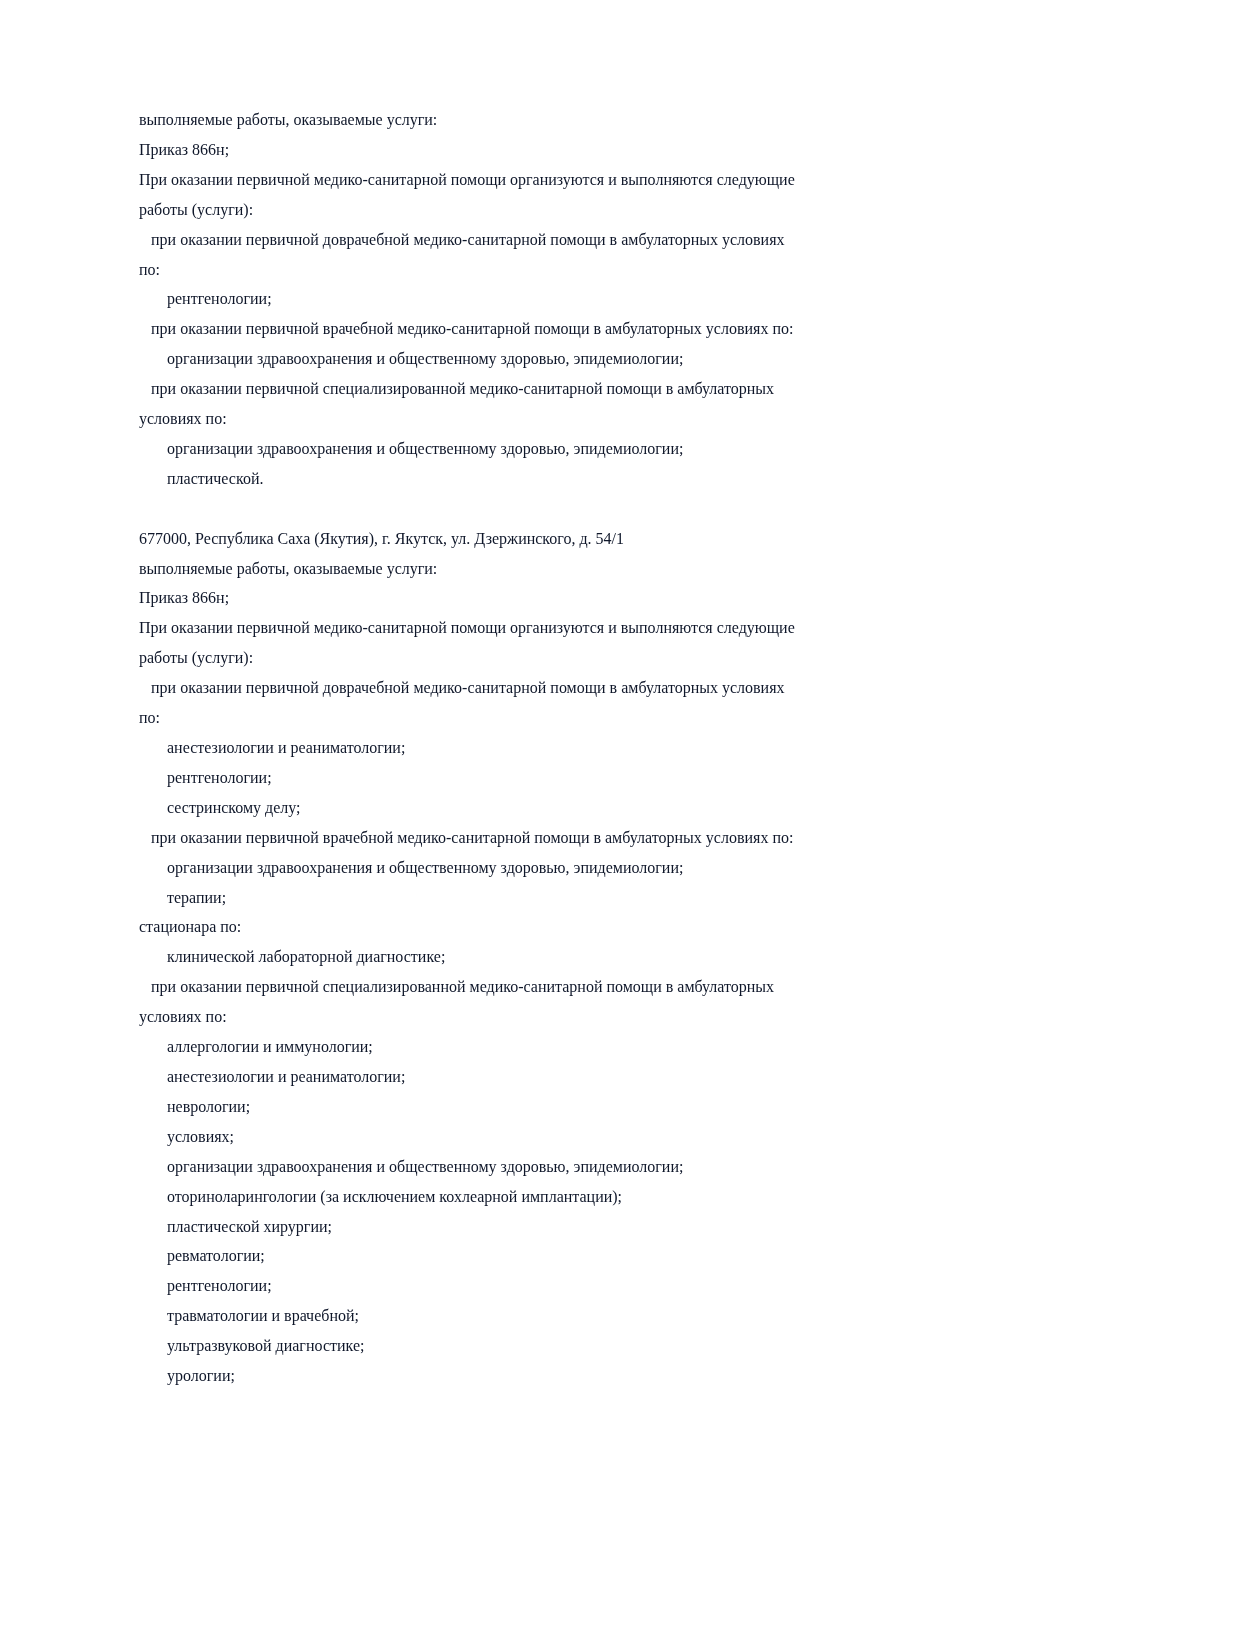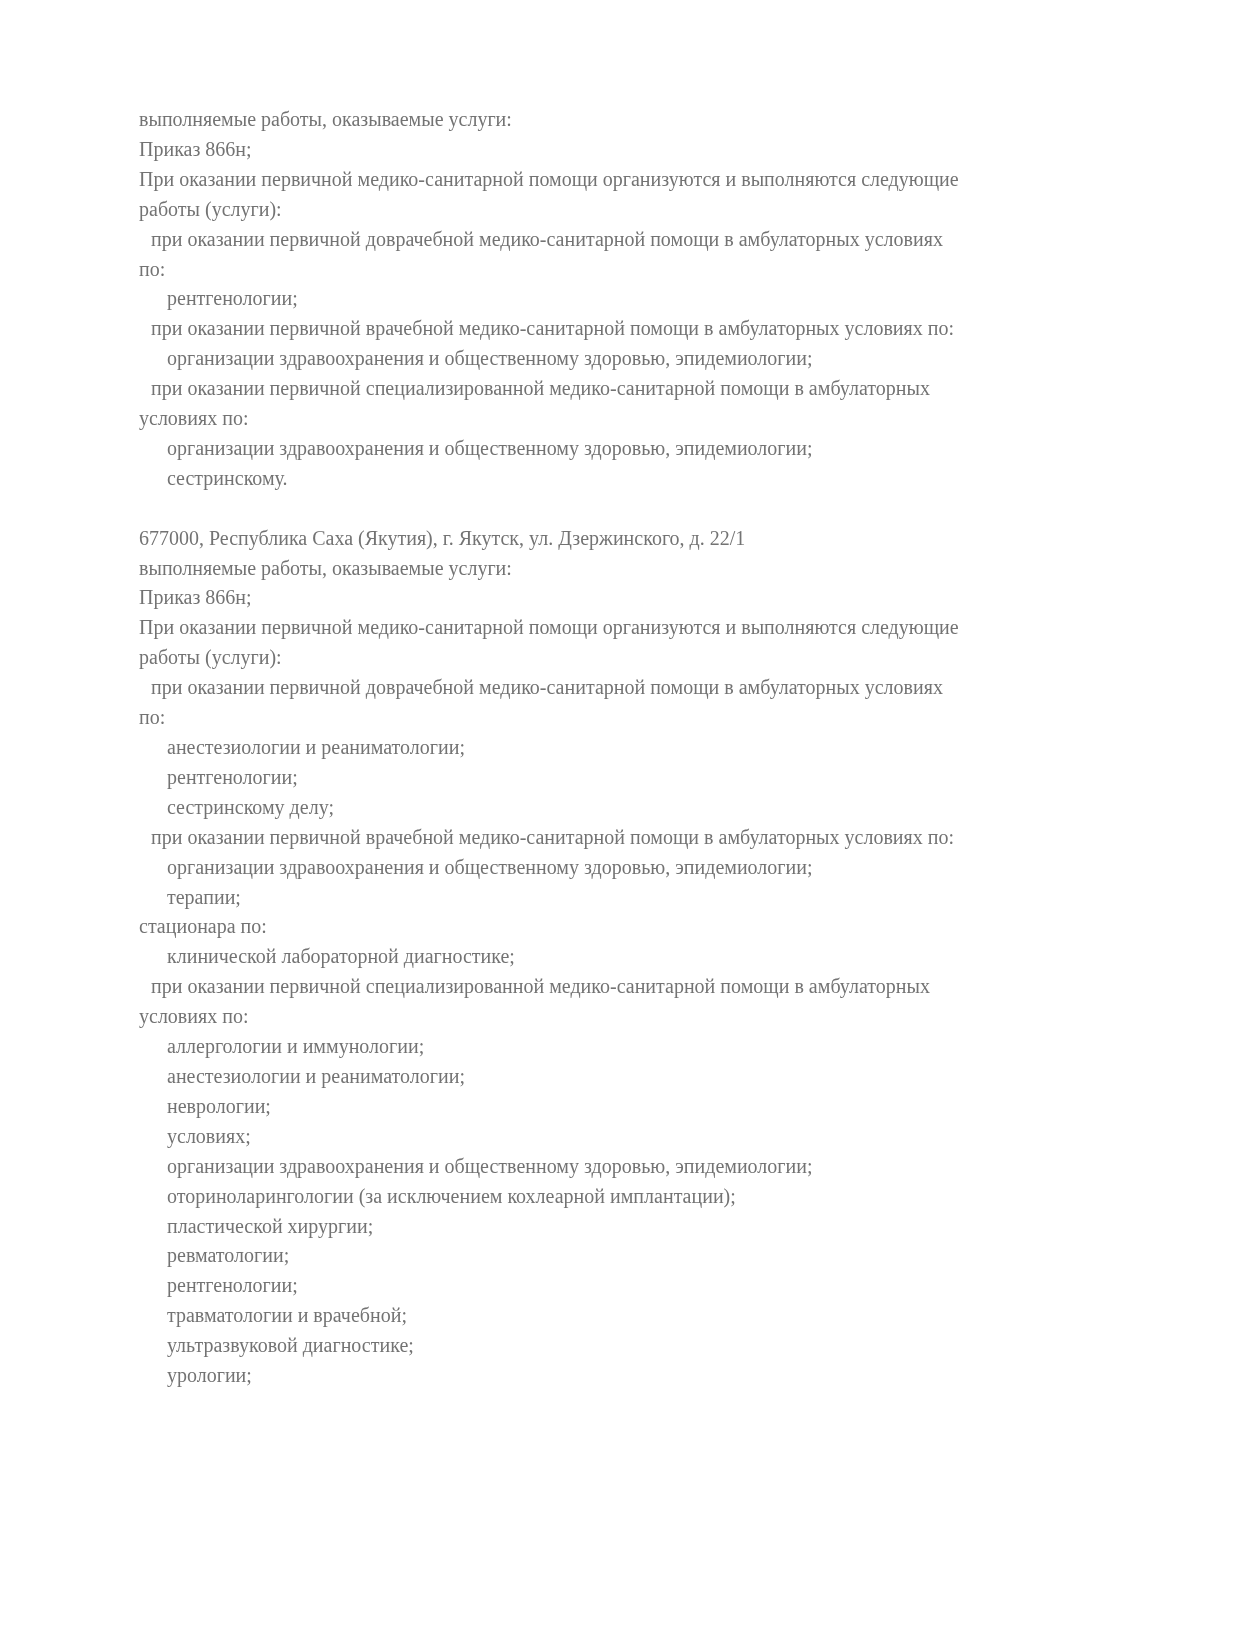--- a/index.html
+++ b/index.html
@@ -17,22 +17,22 @@
   .page {
     position: absolute;
     inset: 0;
     background: #ffffff;
   }
   .text-block {
     position: absolute;
     left: 139px;
     top: 105px;
     width: 1070px;
-    color: #737373;
-    font-size: 20px;
+    color: #0f172a;
+    font-size: 16px;
     line-height: 29.9px;
     text-align: left;
   }
   .line {
     white-space: nowrap;
     min-height: 29.9px;
   }
   .line.indent-1 { padding-left: 12px; }
   .line.indent-2 { padding-left: 28px; }
 </style>
@@ -46,23 +46,23 @@
       <div class="line indent-0">При оказании первичной медико-санитарной помощи организуются и выполняются следующие</div>
       <div class="line indent-0">работы (услуги):</div>
       <div class="line indent-1">при оказании первичной доврачебной медико-санитарной помощи в амбулаторных условиях</div>
       <div class="line indent-0">по:</div>
       <div class="line indent-2">рентгенологии;</div>
       <div class="line indent-1">при оказании первичной врачебной медико-санитарной помощи в амбулаторных условиях по:</div>
       <div class="line indent-2">организации здравоохранения и общественному здоровью, эпидемиологии;</div>
       <div class="line indent-1">при оказании первичной специализированной медико-санитарной помощи в амбулаторных</div>
       <div class="line indent-0">условиях по:</div>
       <div class="line indent-2">организации здравоохранения и общественному здоровью, эпидемиологии;</div>
-      <div class="line indent-2">сестринскому.</div>
+      <div class="line indent-2">пластической.</div>
       <div class="line indent-0"></div>
-      <div class="line indent-0">677000, Республика Саха (Якутия), г. Якутск, ул. Дзержинского, д. 22/1</div>
+      <div class="line indent-0">677000, Республика Саха (Якутия), г. Якутск, ул. Дзержинского, д. 54/1</div>
       <div class="line indent-0">выполняемые работы, оказываемые услуги:</div>
       <div class="line indent-0">Приказ 866н;</div>
       <div class="line indent-0">При оказании первичной медико-санитарной помощи организуются и выполняются следующие</div>
       <div class="line indent-0">работы (услуги):</div>
       <div class="line indent-1">при оказании первичной доврачебной медико-санитарной помощи в амбулаторных условиях</div>
       <div class="line indent-0">по:</div>
       <div class="line indent-2">анестезиологии и реаниматологии;</div>
       <div class="line indent-2">рентгенологии;</div>
       <div class="line indent-2">сестринскому делу;</div>
       <div class="line indent-1">при оказании первичной врачебной медико-санитарной помощи в амбулаторных условиях по:</div>

